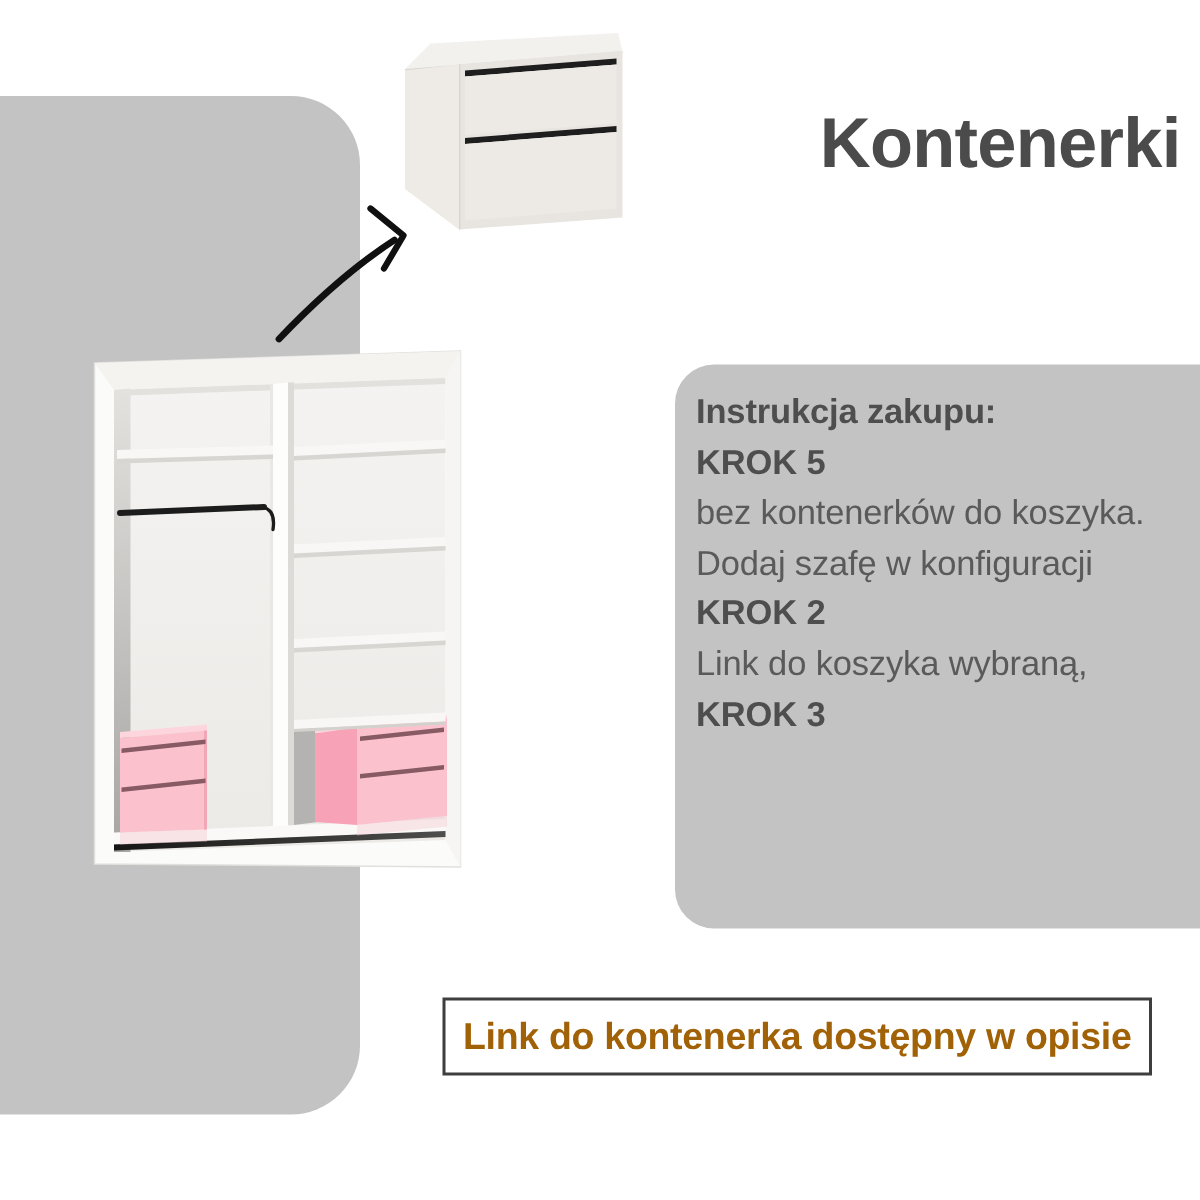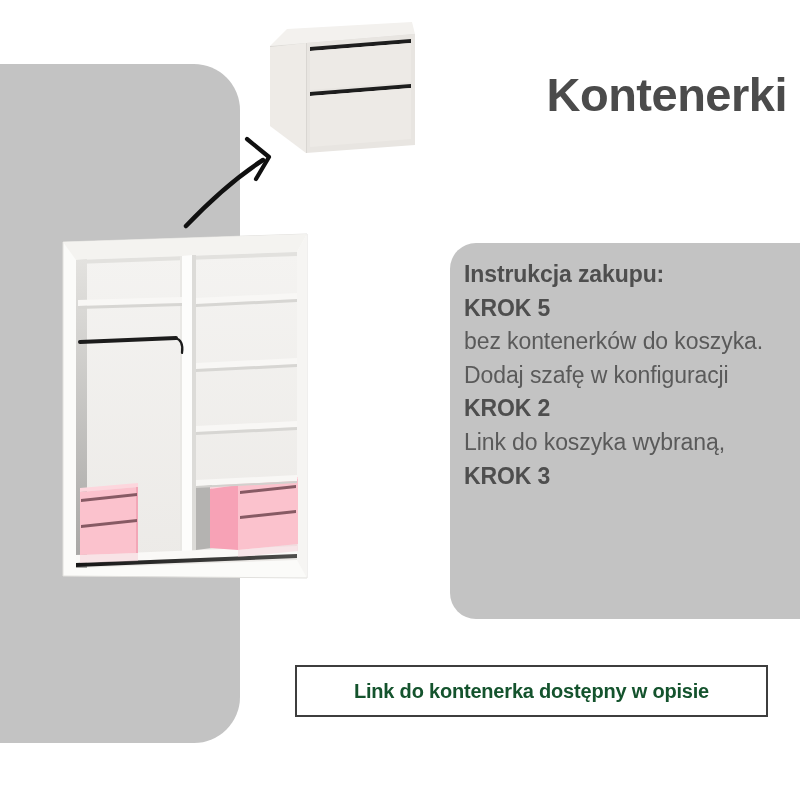--- a/index.html
+++ b/index.html
@@ -30,21 +30,21 @@
     font-size:23px;line-height:33.6px;white-space:nowrap;letter-spacing:-0.1px;
   }
   .instructions .b{font-weight:700;color:#4e4e4e;}
   .instructions .r{font-weight:400;color:#5a5a5a;}
   .footer-note{
     position:absolute;left:295px;top:665px;width:473px;height:52px;
     box-sizing:border-box;background:#ffffff;border:2px solid #3e3e3e;
     display:flex;align-items:center;justify-content:center;
   }
   .footer-note span{
-    font-size:20px;font-weight:700;color:#14532d;white-space:nowrap;letter-spacing:-0.2px;
+    font-size:25px;font-weight:700;color:#a16207;white-space:nowrap;letter-spacing:-0.2px;
   }
 </style>
 </head>
 <body>
 
 <div class="canvas">
 
   <div class="gray-panel"></div>
 
   <svg class="illus nightstand-svg" viewBox="0 0 160 140">

